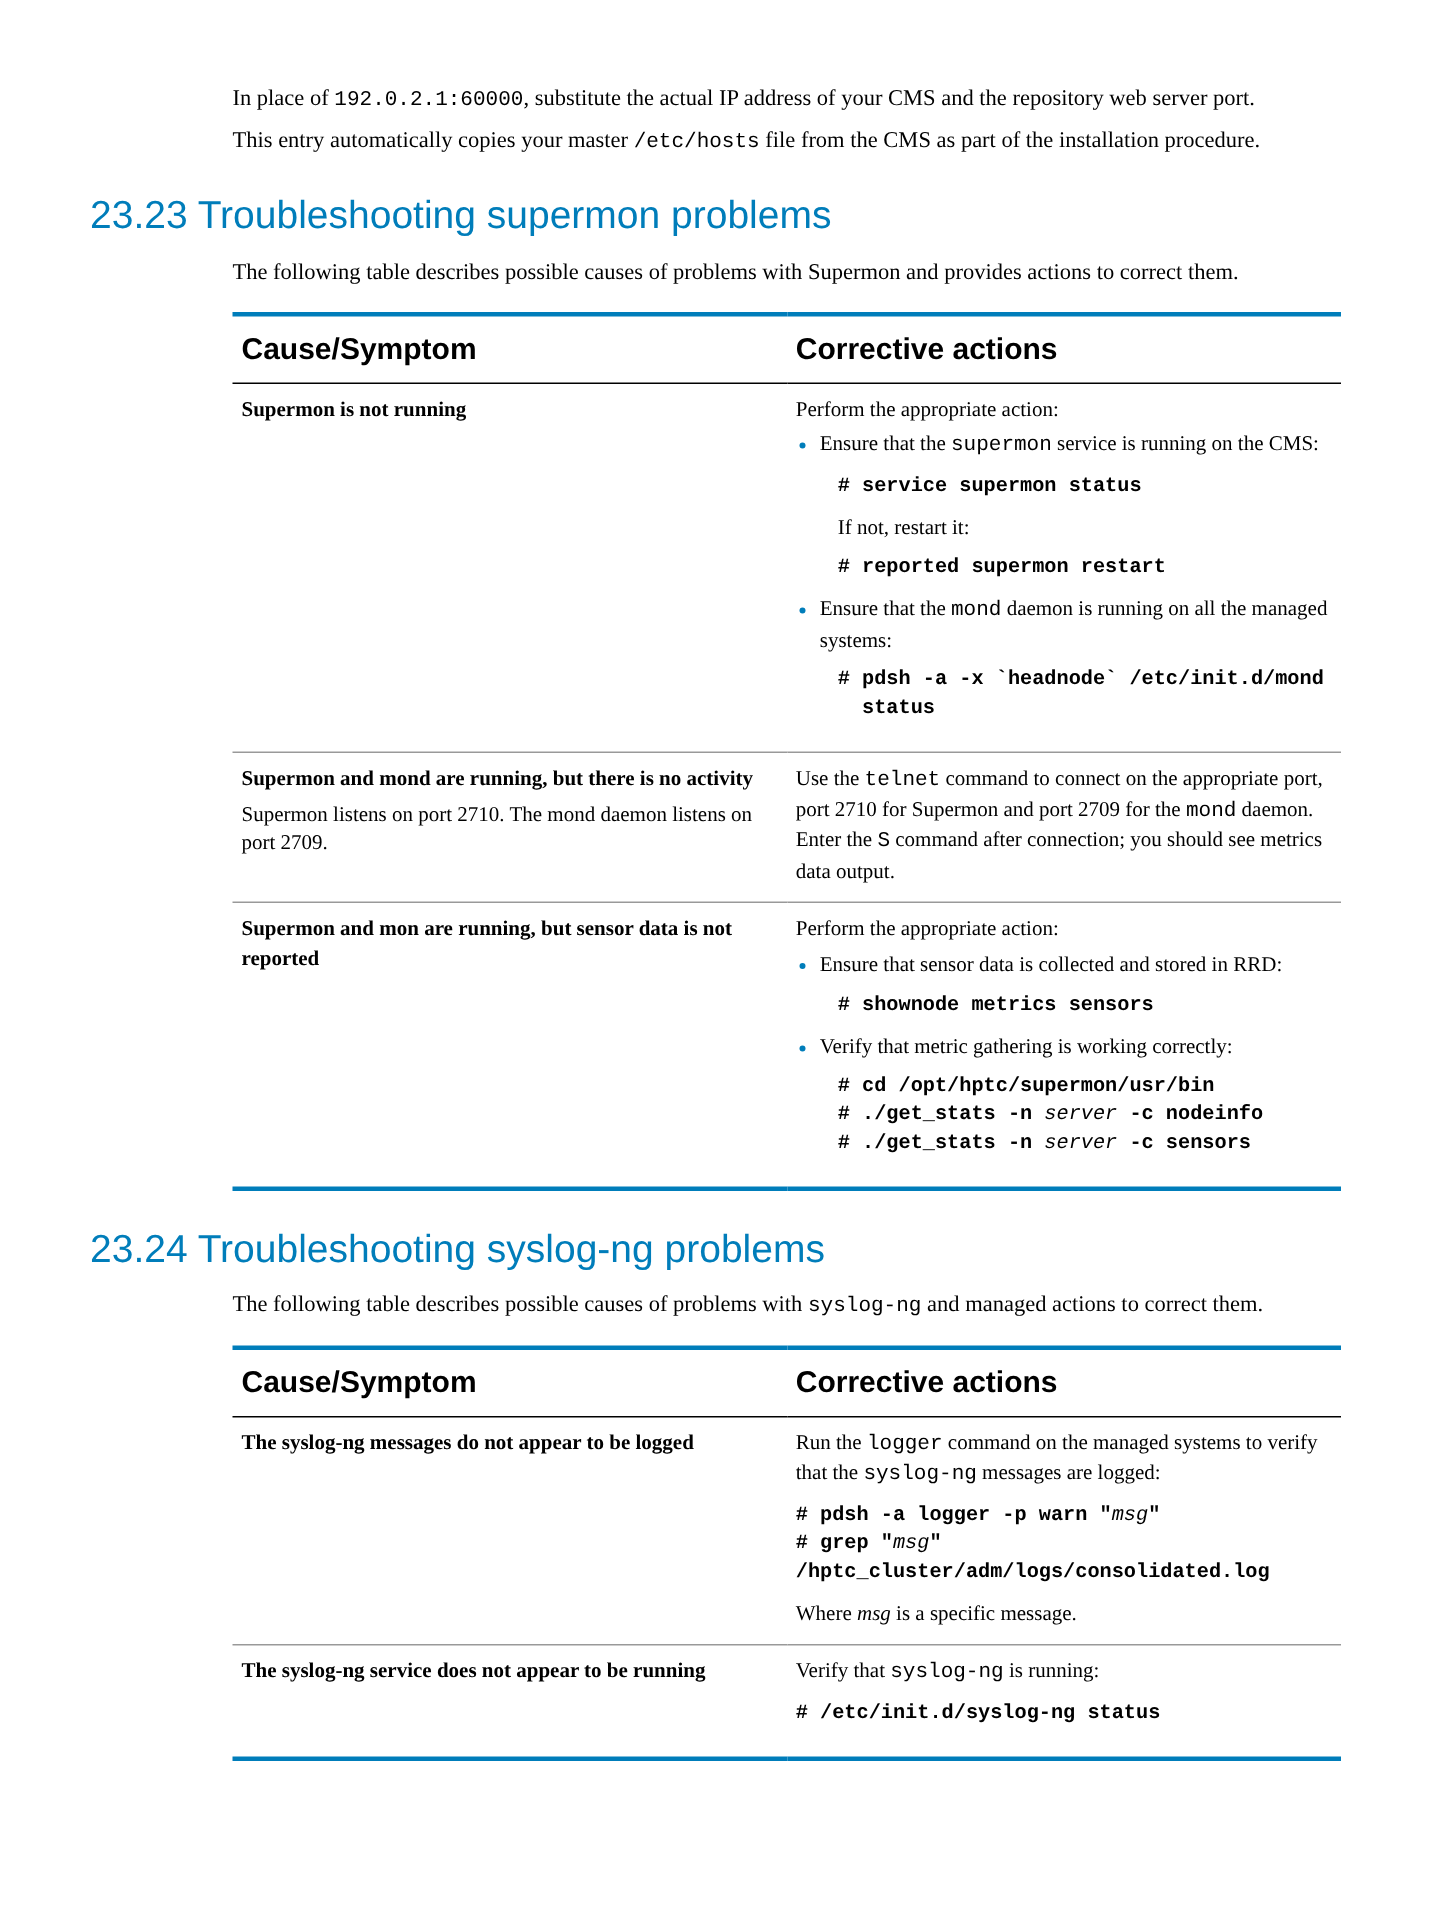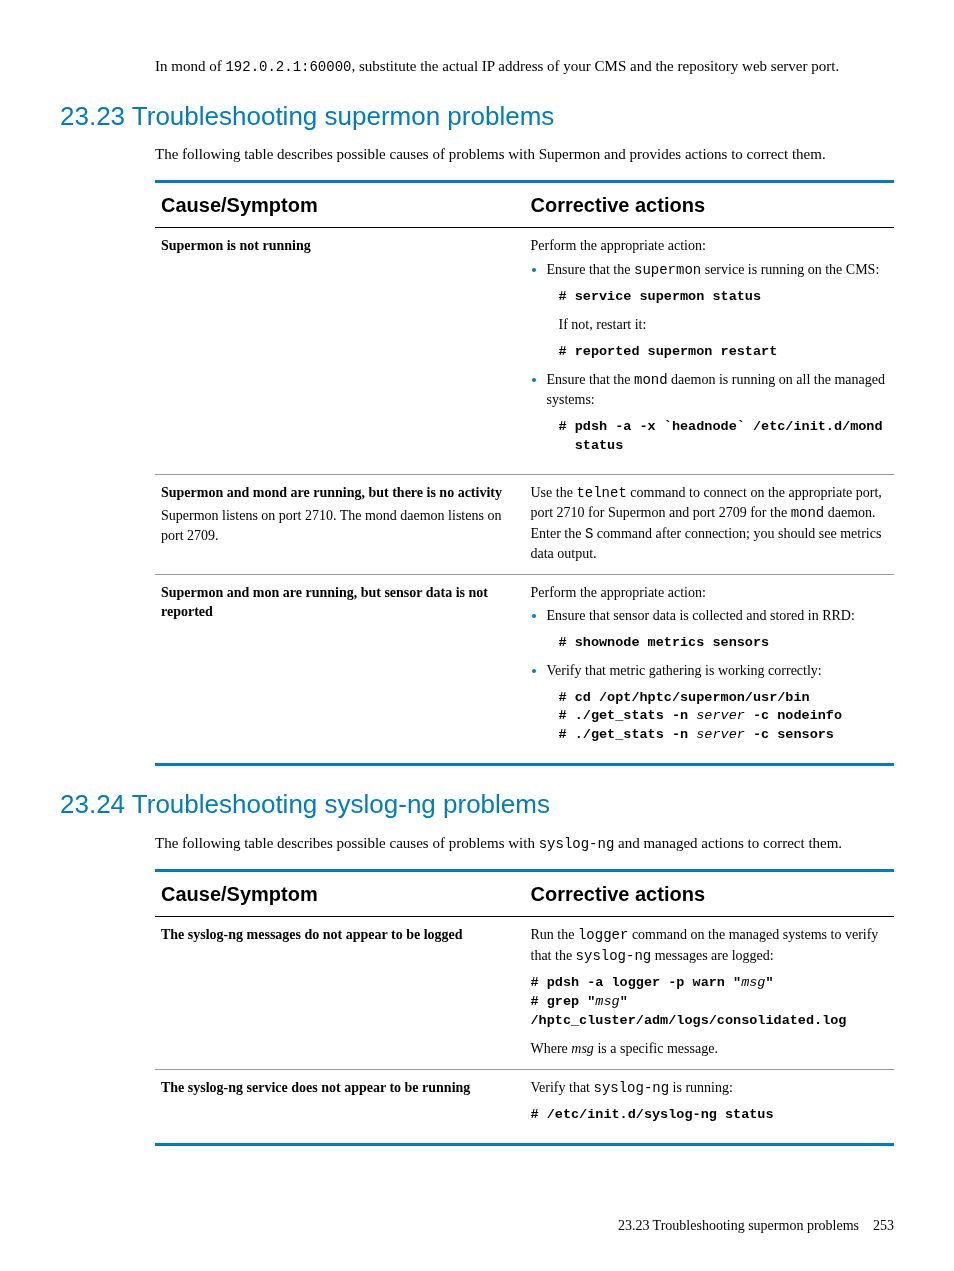--- a/index.html
+++ b/index.html
@@ -101,21 +101,24 @@
     font-family: Georgia, serif;
   }
 </style>
 </head>
 <body>
 
 <div class="page-content">
 
   <div class="body-indent">
     <p>
-      <span>In mond of </span><span class="code">192.0.2.1:60000</span><span>, substitute the actual IP address of your CMS and the repository web server port.</span>
+      <span>In place of </span><span class="code">192.0.2.1:60000</span><span>, substitute the actual IP address of your CMS and the repository web server port.</span>
+    </p>
+    <p>
+      <span>This entry automatically copies your master </span><span class="code">/etc/hosts</span><span> file from the CMS as part of the installation procedure.</span>
     </p>
   </div>
 
   <h2>23.23 Troubleshooting supermon problems</h2>
 
   <div class="body-indent">
     <p>The following table describes possible causes of problems with Supermon and provides actions to correct them.</p>
 
     <table>
       <thead>
@@ -226,17 +229,14 @@
             <div>
               <span>Verify that </span><span class="code">syslog-ng</span><span> is running:</span>
             </div>
             <div class="code-block"># /etc/init.d/syslog-ng status</div>
           </td>
         </tr>
       </tbody>
     </table>
   </div>
 
-  <div class="footer">
-    <span>23.23 Troubleshooting supermon problems</span>&nbsp;&nbsp;&nbsp;&nbsp;<span>253</span>
-  </div>
 
 </div>
 
 </body></html>

